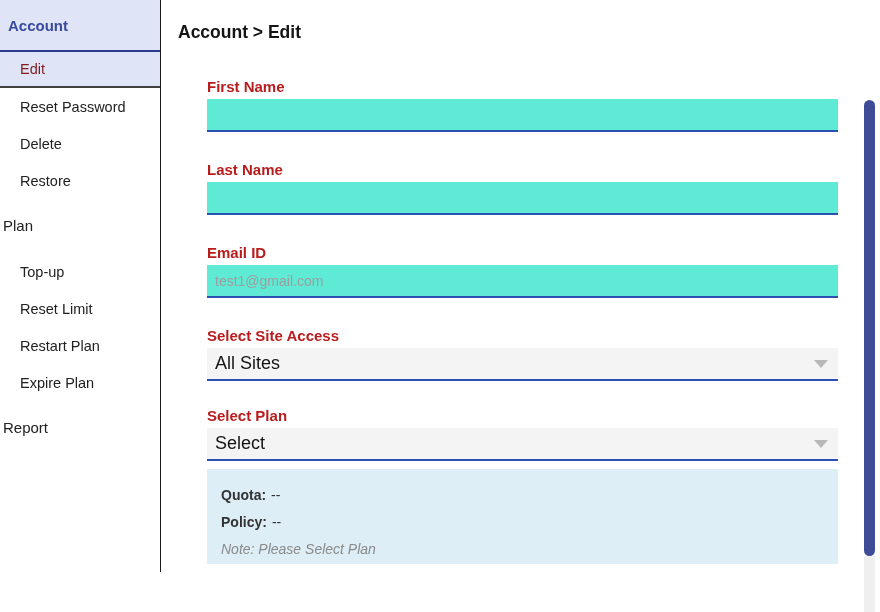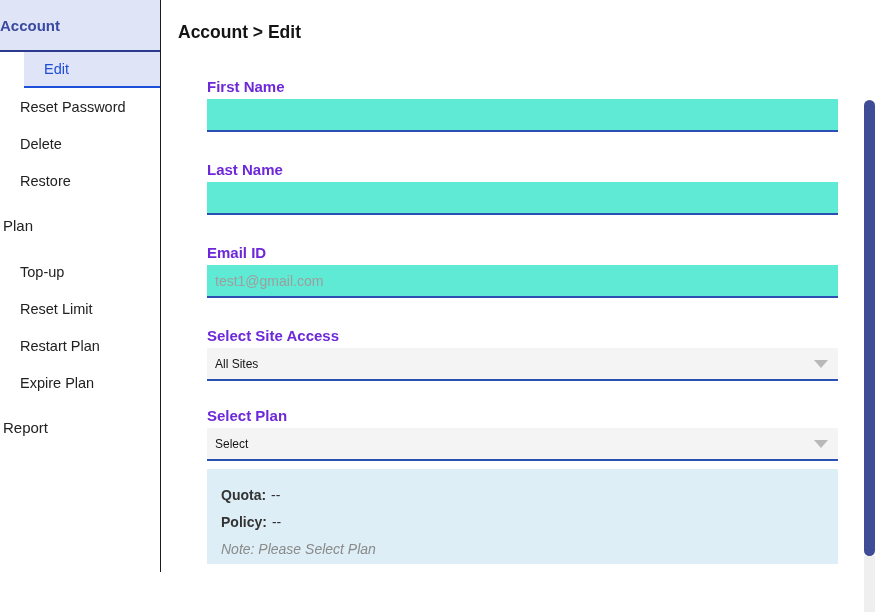--- a/index.html
+++ b/index.html
@@ -10,41 +10,41 @@
   
   .header { position:relative; height:40px; background:#474f91; display:flex; align-items:center; padding-left:14px; }
   .header .title { color:#ffffff; font-size:17px; font-weight:600; letter-spacing:.2px; }
   .close-btn { position:absolute; right:6px; top:2px; width:27px; height:27px; border:none; border-radius:50%;
                background:rgba(255,255,255,0.16); color:#fff; cursor:pointer; display:flex; align-items:center; justify-content:center; }
   .close-btn span { font-size:14px; color:#fff; line-height:1; }
 
   
   .body { display:flex; height:572px; }
   .sidebar { width:161px; border-right:1px solid #1b1b1b; background:#fff; flex-shrink:0; }
-  .sec-account { height:52px; background:#dfe4f7; border-bottom:2px solid #2b3a8f; display:flex; align-items:center; padding-left:0;
+  .sec-account { height:52px; background:#dfe4f7; border-bottom:2px solid #2b3a8f; display:flex; align-items:center; padding-left:8px;
                  color:#3a4a9f; font-weight:bold; font-size:15px; cursor:pointer; }
   .side-item { height:37px; display:flex; align-items:center; padding-left:20px; font-size:14.5px; color:#212121; cursor:pointer; }
-  .side-item.active { height:36px; background:#dfe4f7; border-bottom:2px solid #1d4ed8; color:#1d4ed8;margin-left:24px; }
+  .side-item.active { height:36px; background:#dfe4f7; border-bottom:2px solid #404040; color:#7f1d1d; }
   .sec-head { height:37px; display:flex; align-items:center; padding-left:3px; font-size:15px; color:#212121; margin-top:8px; cursor:pointer; }
   .plan-items { margin-top:9px; }
 
   
   .main { flex:1; position:relative; }
   .breadcrumb { margin:22px 12px 0 17px; font-size:17.5px; font-weight:bold; color:#141414; }
   .form { margin:35px 0 0 46px; width:631px; }
   .field { margin-bottom:29px; }
   .field.tight { margin-bottom:26px; }
   .field.last { margin-bottom:8px; }
-  .field label { display:block; color:#6d28d9; font-weight:bold; font-size:15px; margin-bottom:4px; }
+  .field label { display:block; color:#b91c1c; font-weight:bold; font-size:15px; margin-bottom:4px; }
   .txt-input { width:100%; height:33px; background:#5eead4; border:none; border-bottom:2px solid #2b50b2;
                padding:0 8px; font-size:14px; color:#222; font-family:"Liberation Sans", sans-serif; }
   .txt-input::placeholder { color:#9e9e9e; opacity:1; }
   .selectbox { width:100%; height:33px; background:#f4f4f4; border-bottom:2px solid #2b50b2; display:flex;
                align-items:center; justify-content:space-between; padding:0 10px 0 8px; cursor:pointer; }
-  .selectbox .sel-text { font-size:12px; color:#141414; }
+  .selectbox .sel-text { font-size:18px; color:#141414; }
   .caret { width:0; height:0; border-left:7px solid transparent; border-right:7px solid transparent; border-top:8px solid #b8b8b8; }
 
   
   .notebox { background:#ddeef6; width:631px; padding:12px 14px 0 14px; height:95px; }
   .noteline { height:27px; display:flex; align-items:center; font-size:14px; color:#333; }
   .noteline b { color:#333; margin-right:5px; }
   .noteline.italic { font-style:italic; color:#8a8a8a; }
 
   
   .scroll-track { position:absolute; left:864px; top:556px; width:11px; height:56px; background:#efefef; }

